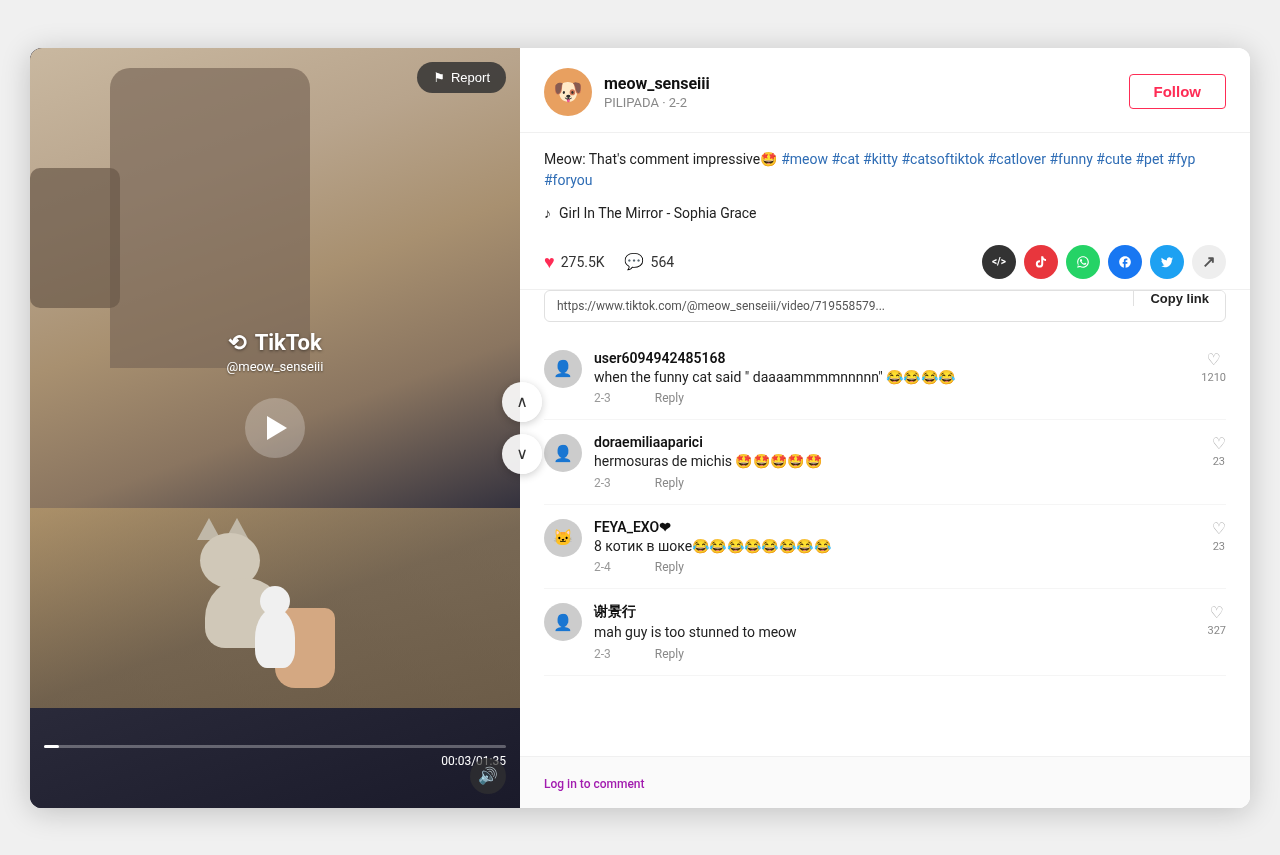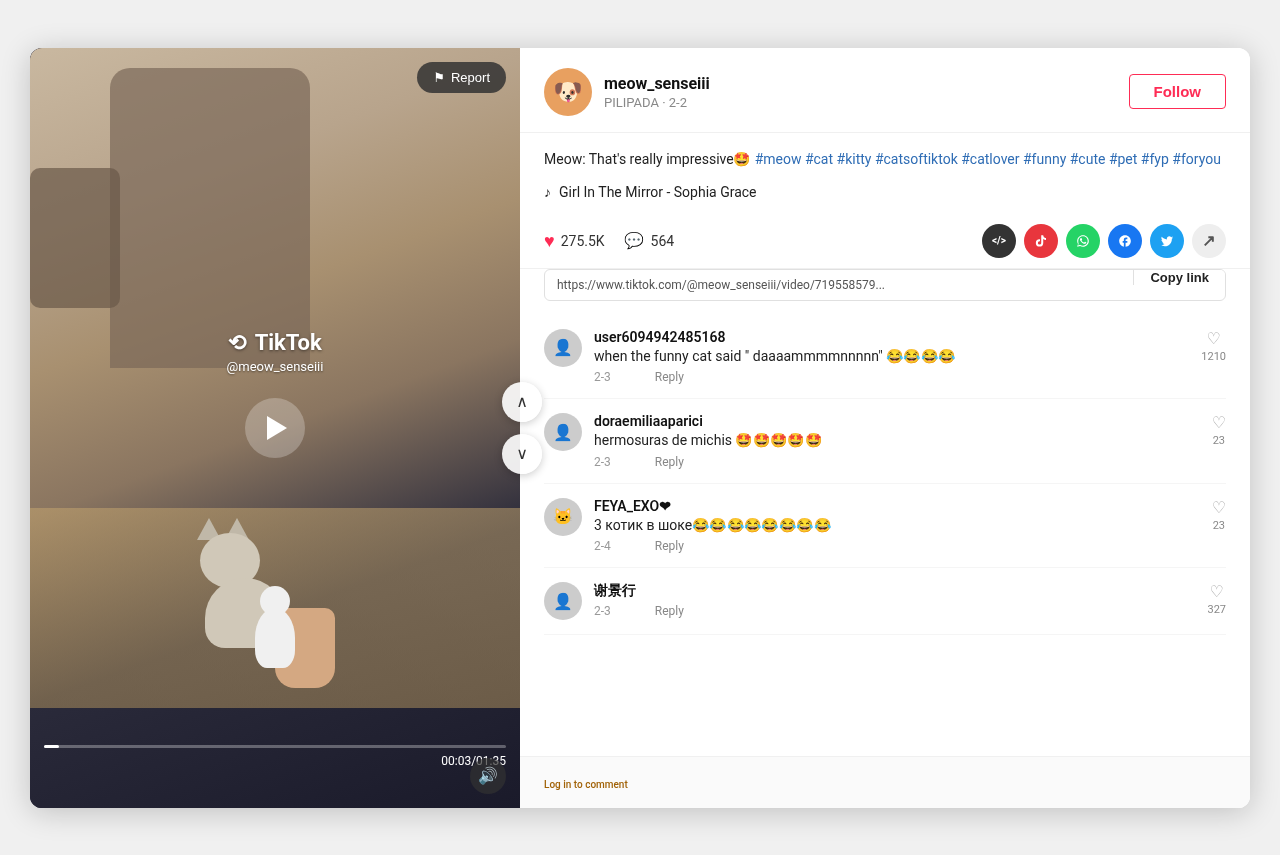--- a/index.html
+++ b/index.html
@@ -514,22 +514,22 @@
       font-size: 11px;
       color: #888;
     }
     
     .login-row {
       padding: 16px 24px;
       border-top: 1px solid #f0f0f0;
       background: #fafafa;
     }
     .login-link {
-      color: #a16207;
-      font-size: 10px;
+      color: #a21caf;
+      font-size: 12px;
       font-weight: 500;
       cursor: pointer;
       text-decoration: none;
     }
     
     .comments-section::-webkit-scrollbar { width: 4px; }
     .comments-section::-webkit-scrollbar-thumb { background: #ddd; border-radius: 4px; }
   </style>
 </head>
 <body>
@@ -601,21 +601,21 @@
         <span>🐶</span>
       </div>
       <div class="user-info">
         <div class="username">meow_senseiii</div>
         <div class="user-sub">PILIPADA · 2-2</div>
       </div>
       <button class="follow-btn">Follow</button>
     </div>
 
     <div class="description">
-      <span>Meow: That's really impressive🤩 </span><span class="hashtag">#meow #cat #kitty #catsoftiktok #catlover #funny #cute #pet #fyp #foryou</span>
+      <span>Meow: That's comment impressive🤩 </span><span class="hashtag">#meow #cat #kitty #catsoftiktok #catlover #funny #cute #pet #fyp #foryou</span>
     </div>
 
     <div class="music-line">
       <span class="music-note">♪</span>
       <span>Girl In The Mirror - Sophia Grace</span>
     </div>
 
     <div class="actions-row">
       <div class="action-stats">
         <div class="stat-item">
@@ -687,35 +687,36 @@
       </div>
       <div class="comment-like">
         <span class="comment-like-icon">♡</span>
         <span class="comment-like-count">23</span>
       </div>
     </div>
         <div class="comment-item">
       <div class="comment-avatar">🐱</div>
       <div class="comment-body">
         <div class="comment-username">FEYA_EXO❤</div>
-        <div class="comment-text">3 котик в шоке😂😂😂😂😂😂😂😂</div>
+        <div class="comment-text">8 котик в шоке😂😂😂😂😂😂😂😂</div>
         <div class="comment-meta">
           <span>2-4</span>
           <span class="comment-reply">Reply</span>
         </div>
       </div>
       <div class="comment-like">
         <span class="comment-like-icon">♡</span>
         <span class="comment-like-count">23</span>
       </div>
     </div>
         <div class="comment-item">
       <div class="comment-avatar">👤</div>
       <div class="comment-body">
         <div class="comment-username">谢景行</div>
+        <div class="comment-text">mah guy is too stunned to meow</div>
         <div class="comment-meta">
           <span>2-3</span>
           <span class="comment-reply">Reply</span>
         </div>
       </div>
       <div class="comment-like">
         <span class="comment-like-icon">♡</span>
         <span class="comment-like-count">327</span>
       </div>
     </div>

